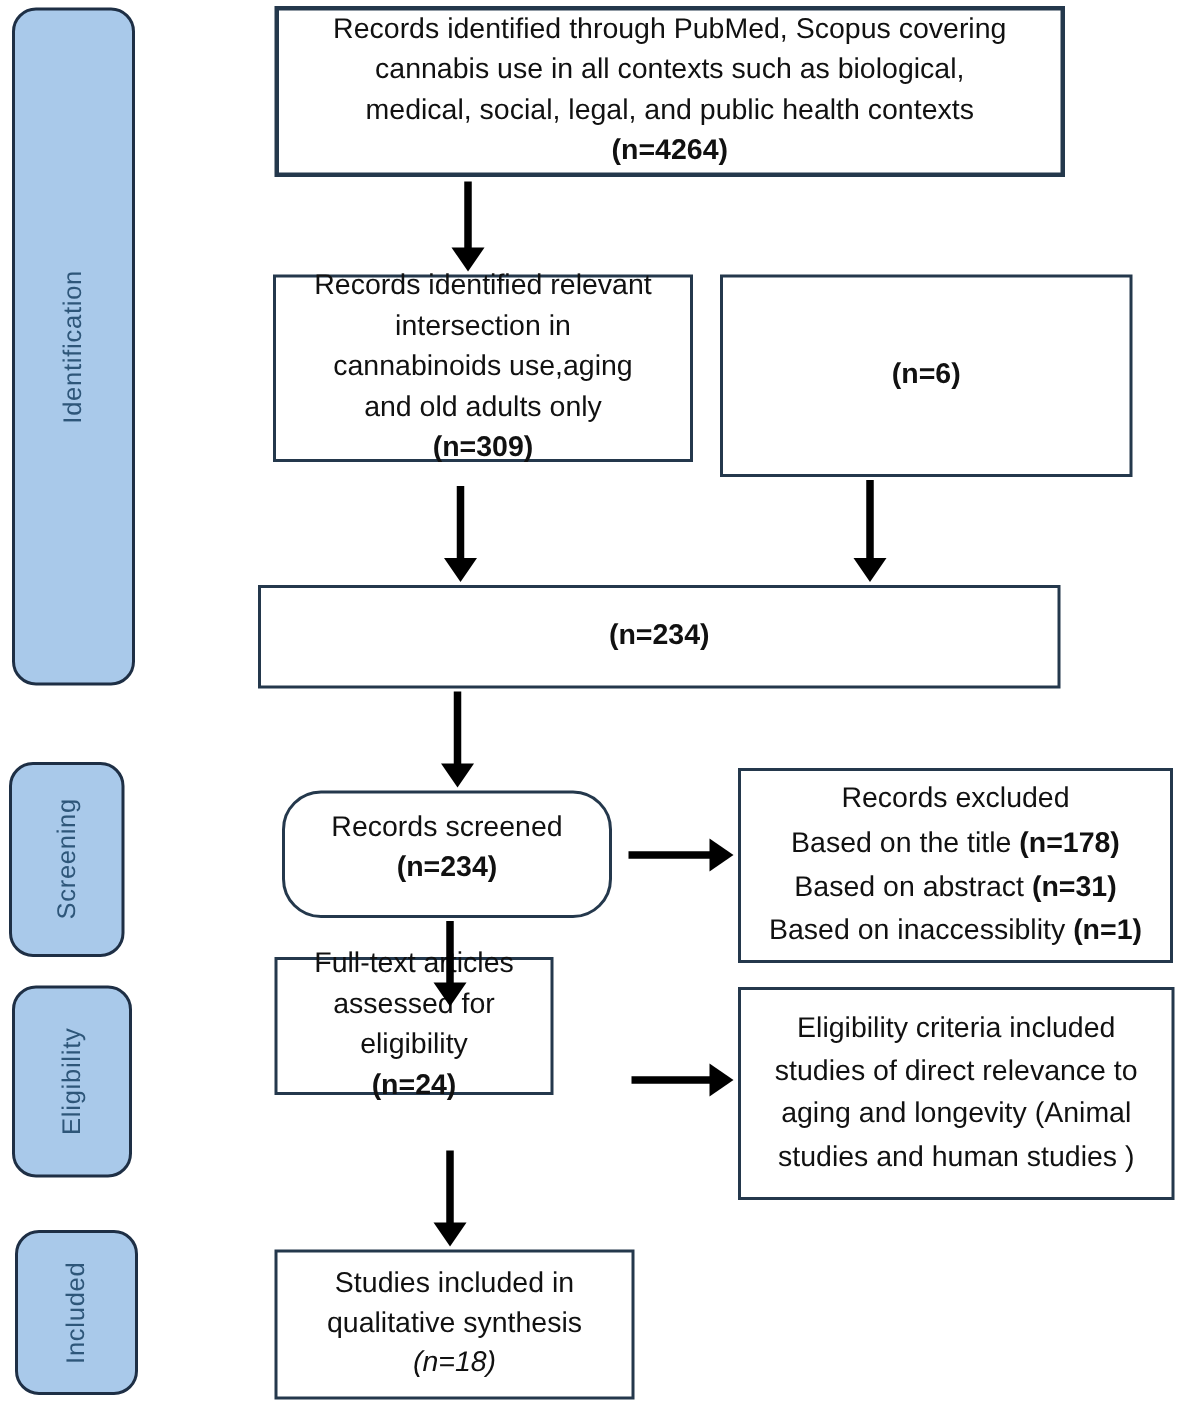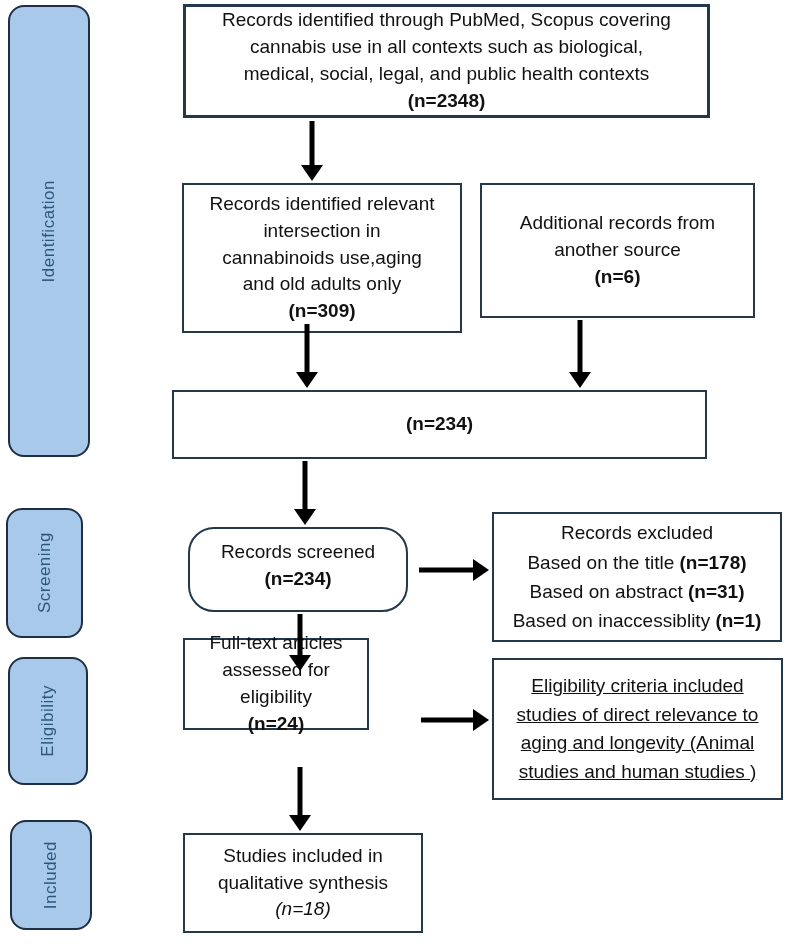--- a/index.html
+++ b/index.html
@@ -21,38 +21,38 @@
     position:absolute;background:#fff;border:2px solid #24384C;box-sizing:border-box;
     display:flex;flex-direction:column;justify-content:center;align-items:center;
     text-align:center;font-size:19px;line-height:1.42;padding:4px 6px;
   }
   .fbox .txt{white-space:pre-line;}
   .count{font-weight:700;}
   .count-plain{font-weight:400;font-style:italic;}
   #box-identified{border-width:3px;align-items:center;}
   #box-screened{justify-content:flex-start;padding-top:10px;border-radius:26px;}
   #box-excluded{line-height:1.55;padding:2px 2px;}
-  #box-criteria{line-height:1.5;text-decoration:underline;}
+  #box-criteria{line-height:1.5;}
   
   .arrow-v{position:absolute;width:24px;}
   .arrow-v .shaft{position:absolute;left:50%;transform:translateX(-50%);top:0;bottom:14px;width:5px;background:#000;}
   .arrow-v .head{position:absolute;left:50%;transform:translateX(-50%);bottom:0;width:0;height:0;
     border-left:11px solid transparent;border-right:11px solid transparent;border-top:16px solid #000;}
   .arrow-h{position:absolute;height:24px;}
   .arrow-h .shaft{position:absolute;top:50%;transform:translateY(-50%);left:0;right:14px;height:5px;background:#000;}
   .arrow-h .head{position:absolute;top:50%;transform:translateY(-50%);right:0;width:0;height:0;
     border-top:11px solid transparent;border-bottom:11px solid transparent;border-left:16px solid #000;}
   
   #stage-identification{left:8px;top:5px;width:82px;height:452px;}
   #stage-screening{left:6px;top:508px;width:77px;height:130px;}
   #stage-eligibility{left:8px;top:657px;width:80px;height:128px;}
   #stage-included{left:10px;top:820px;width:82px;height:110px;}
 
   #box-identified{left:183px;top:4px;width:527px;height:114px;}
-  #box-relevant{left:182px;top:183px;width:280px;height:150px;}
+  #box-relevant{left:182px;top:183px;width:280px;height:125px;}
   #box-additional{left:480px;top:183px;width:275px;height:135px;}
   #box-dedup{left:172px;top:390px;width:535px;height:69px;}
   #box-screened{left:188px;top:527px;width:220px;height:85px;}
   #box-excluded{left:492px;top:512px;width:290px;height:130px;}
   #box-fulltext{left:183px;top:638px;width:186px;height:92px;}
   #box-criteria{left:492px;top:658px;width:291px;height:142px;}
   #box-included{left:183px;top:833px;width:240px;height:100px;}
 
   #arrow-1{left:300px;top:121px;height:60px;}
   #arrow-2{left:295px;top:324px;height:64px;}
@@ -78,34 +78,32 @@
     <span class="stage-label">Eligibility</span>
   </div>
   <div class="stage" id="stage-included">
     <span class="stage-label">Included</span>
   </div>
 
   <div class="fbox" id="box-identified">
     <span class="txt">Records identified through PubMed, Scopus covering
 cannabis use in all contexts such as biological,
 medical, social, legal, and public health contexts</span>
-    <span class="count">(n=2348)</span>
+    <span class="count">(n=4264)</span>
   </div>
 
   <div class="fbox" id="box-relevant">
     <span class="txt">Records identified relevant
 intersection in
 cannabinoids use,aging
 and old adults only</span>
     <span class="count">(n=309)</span>
   </div>
 
   <div class="fbox" id="box-additional">
-    <span class="txt">Additional records from
-another source</span>
     <span class="count">(n=6)</span>
   </div>
 
   <div class="fbox" id="box-dedup">
     <span class="count">(n=234)</span>
   </div>
 
   <div class="fbox" id="box-screened">
     <span class="txt">Records screened</span>
     <span class="count">(n=234)</span>

